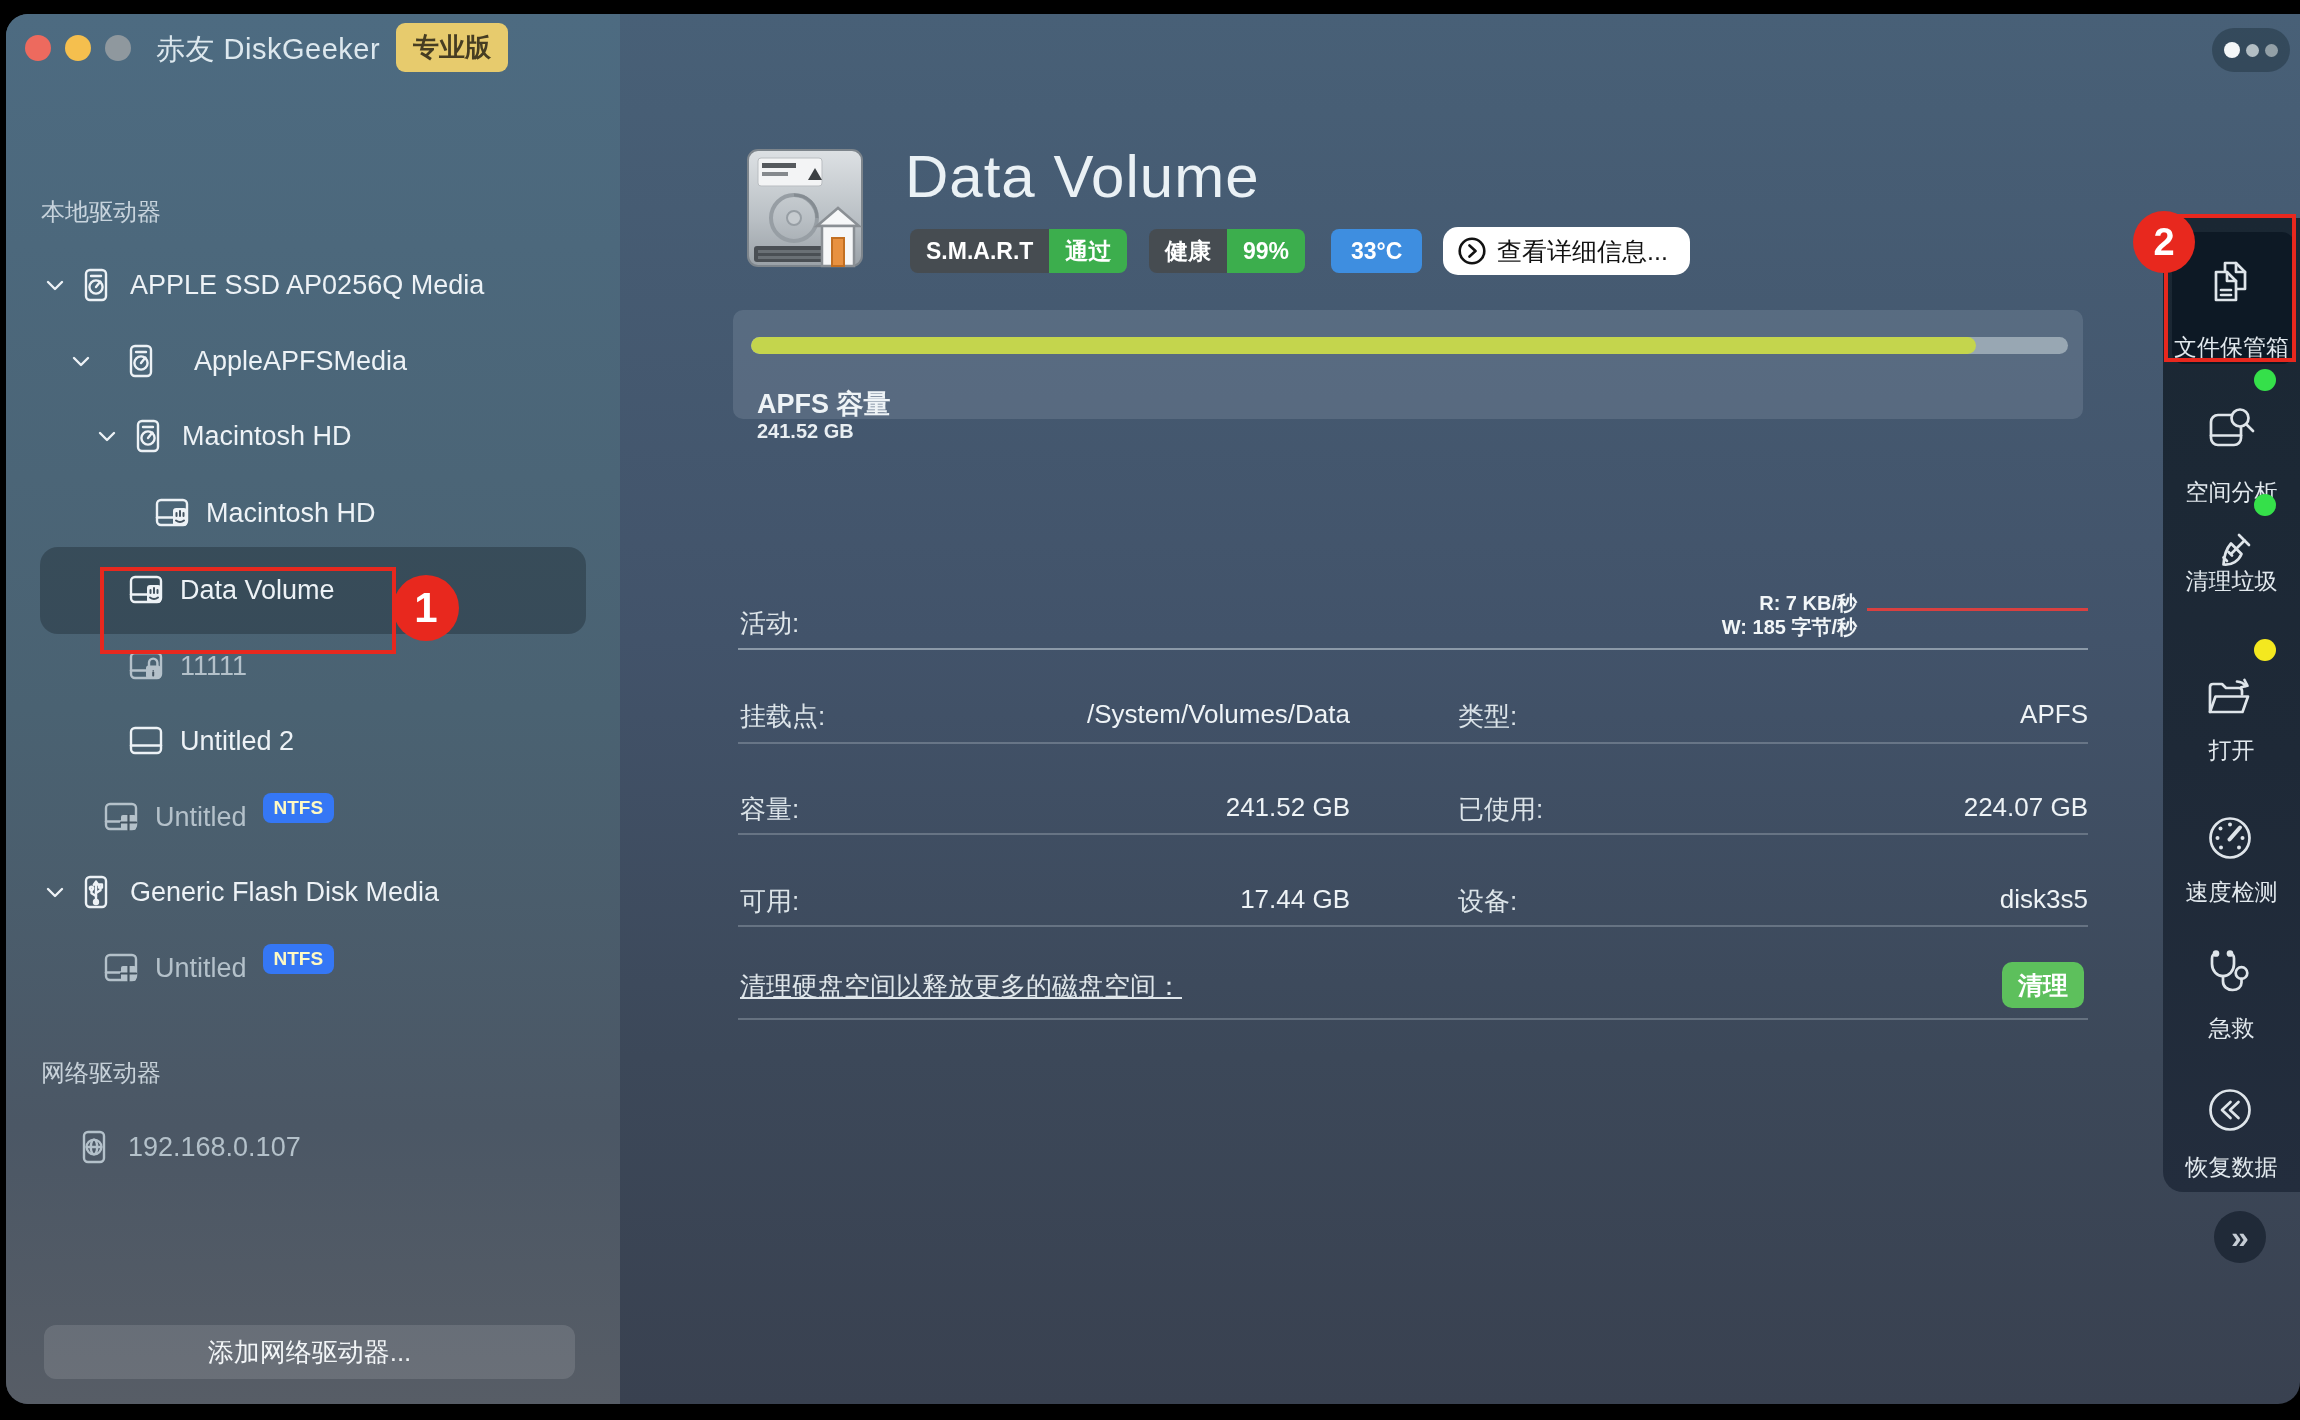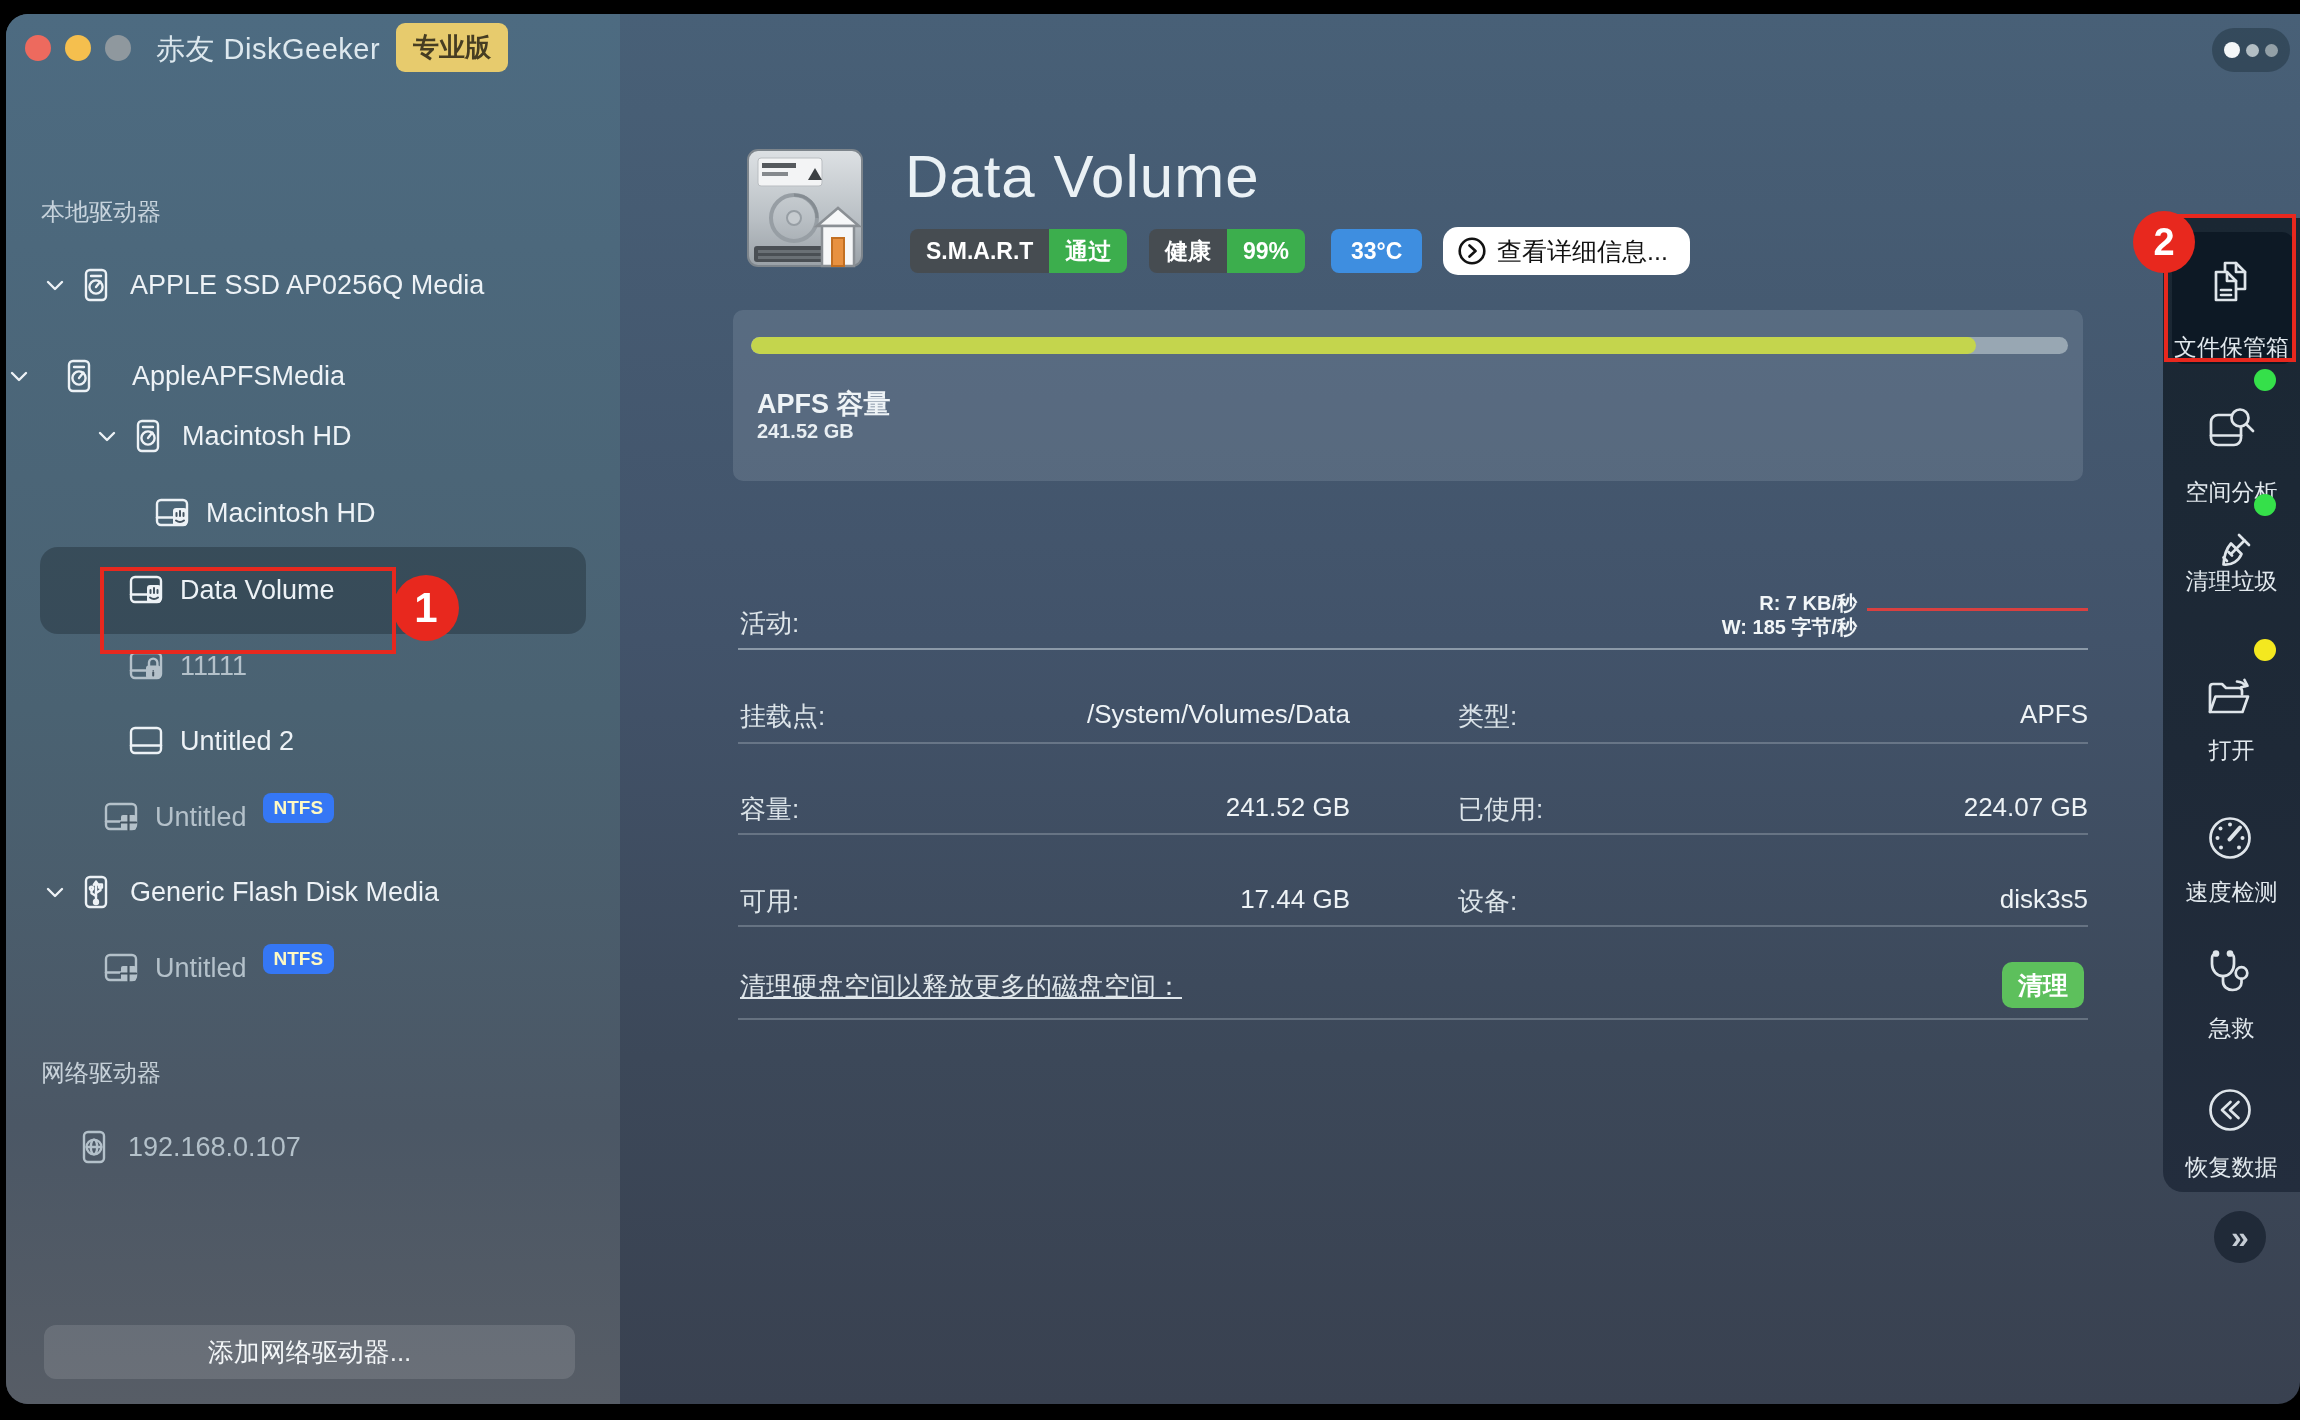--- a/index.html
+++ b/index.html
@@ -45,21 +45,21 @@
              font-size:23px;font-weight:700;color:#fff;}
   .badge-dark{background:rgba(70,75,78,.92);display:flex;align-items:center;padding:0 16px;
               border-radius:8px 0 0 8px;}
   .badge-green{background:var(--green,#3cae4d);display:flex;align-items:center;padding:0 16px;
                border-radius:0 8px 8px 0;}
   .badge-temp{position:absolute;left:1325px;top:215px;height:44px;padding:0 20px;border-radius:8px;
               background:var(--blue,#3e8ee0);color:#fff;font-size:23px;font-weight:700;
               display:flex;align-items:center;}
   .details-btn{position:absolute;left:1437px;top:213px;height:48px;padding:0 22px 0 14px;border-radius:15px;
                background:#fff;color:#121212;font-size:25px;display:flex;align-items:center;gap:10px;cursor:pointer;}
-  .cap-card{position:absolute;left:727px;top:296px;width:1350px;height:171px;border-radius:10px;
+  .cap-card{position:absolute;left:727px;top:296px;width:1350px;height:109px;border-radius:10px;
             background:rgba(193,208,219,.16);}
   .cap-track{position:absolute;left:18px;top:27px;width:1317px;height:17px;border-radius:9px;
              background:#98a7b3;overflow:hidden;}
   .cap-fill{height:100%;border-radius:9px;background:var(--progress_fill,#c4d54d);}
   .cap-label{position:absolute;left:24px;top:76px;font-size:27px;font-weight:600;color:#eef3f6;}
   .cap-size{position:absolute;left:24px;top:110px;font-size:20px;font-weight:700;color:#e8eef2;}
   .act-label{position:absolute;left:734px;top:592px;font-size:26px;color:#dfe6ea;}
   .act-read{position:absolute;right:443px;top:576px;font-size:20px;font-weight:700;color:#f2f6f8;}
   .act-write{position:absolute;right:443px;top:600px;font-size:20px;font-weight:700;color:#f2f6f8;}
   .act-line{position:absolute;left:1861px;top:594px;width:221px;height:3px;background:#d94040;}
@@ -207,21 +207,21 @@
           <span class="dicon">
             <svg width="36" height="36" viewBox="0 0 36 36" fill="none" stroke="currentColor" stroke-width="2.4" stroke-linecap="round" stroke-linejoin="round">
               <rect x="8" y="3" width="20" height="30" rx="4"></rect>
               <circle cx="18" cy="20" r="6.6"></circle>
               <path d="M18 20l4.4-5.4"></path>
               <path d="M13 9h10"></path>
             </svg>
           </span>
           <span class="dlabel">APPLE SSD AP0256Q Media</span>
         </div>
-        <div class="drow" style="top: 324px;  gap: 19px;">
+        <div class="drow" style="top: 309px; padding-left: 62px; gap: 19px;">
           <span class="chev">
             <svg width="26" height="26" viewBox="0 0 26 26" fill="none" stroke="currentColor" stroke-width="2.4" stroke-linecap="round" stroke-linejoin="round">
               <path d="M6 10l7 7 7-7"></path>
             </svg>
           </span>
           <span class="dicon">
             <svg width="36" height="36" viewBox="0 0 36 36" fill="none" stroke="currentColor" stroke-width="2.4" stroke-linecap="round" stroke-linejoin="round">
               <rect x="8" y="3" width="20" height="30" rx="4"></rect>
               <circle cx="18" cy="20" r="6.6"></circle>
               <path d="M18 20l4.4-5.4"></path>

